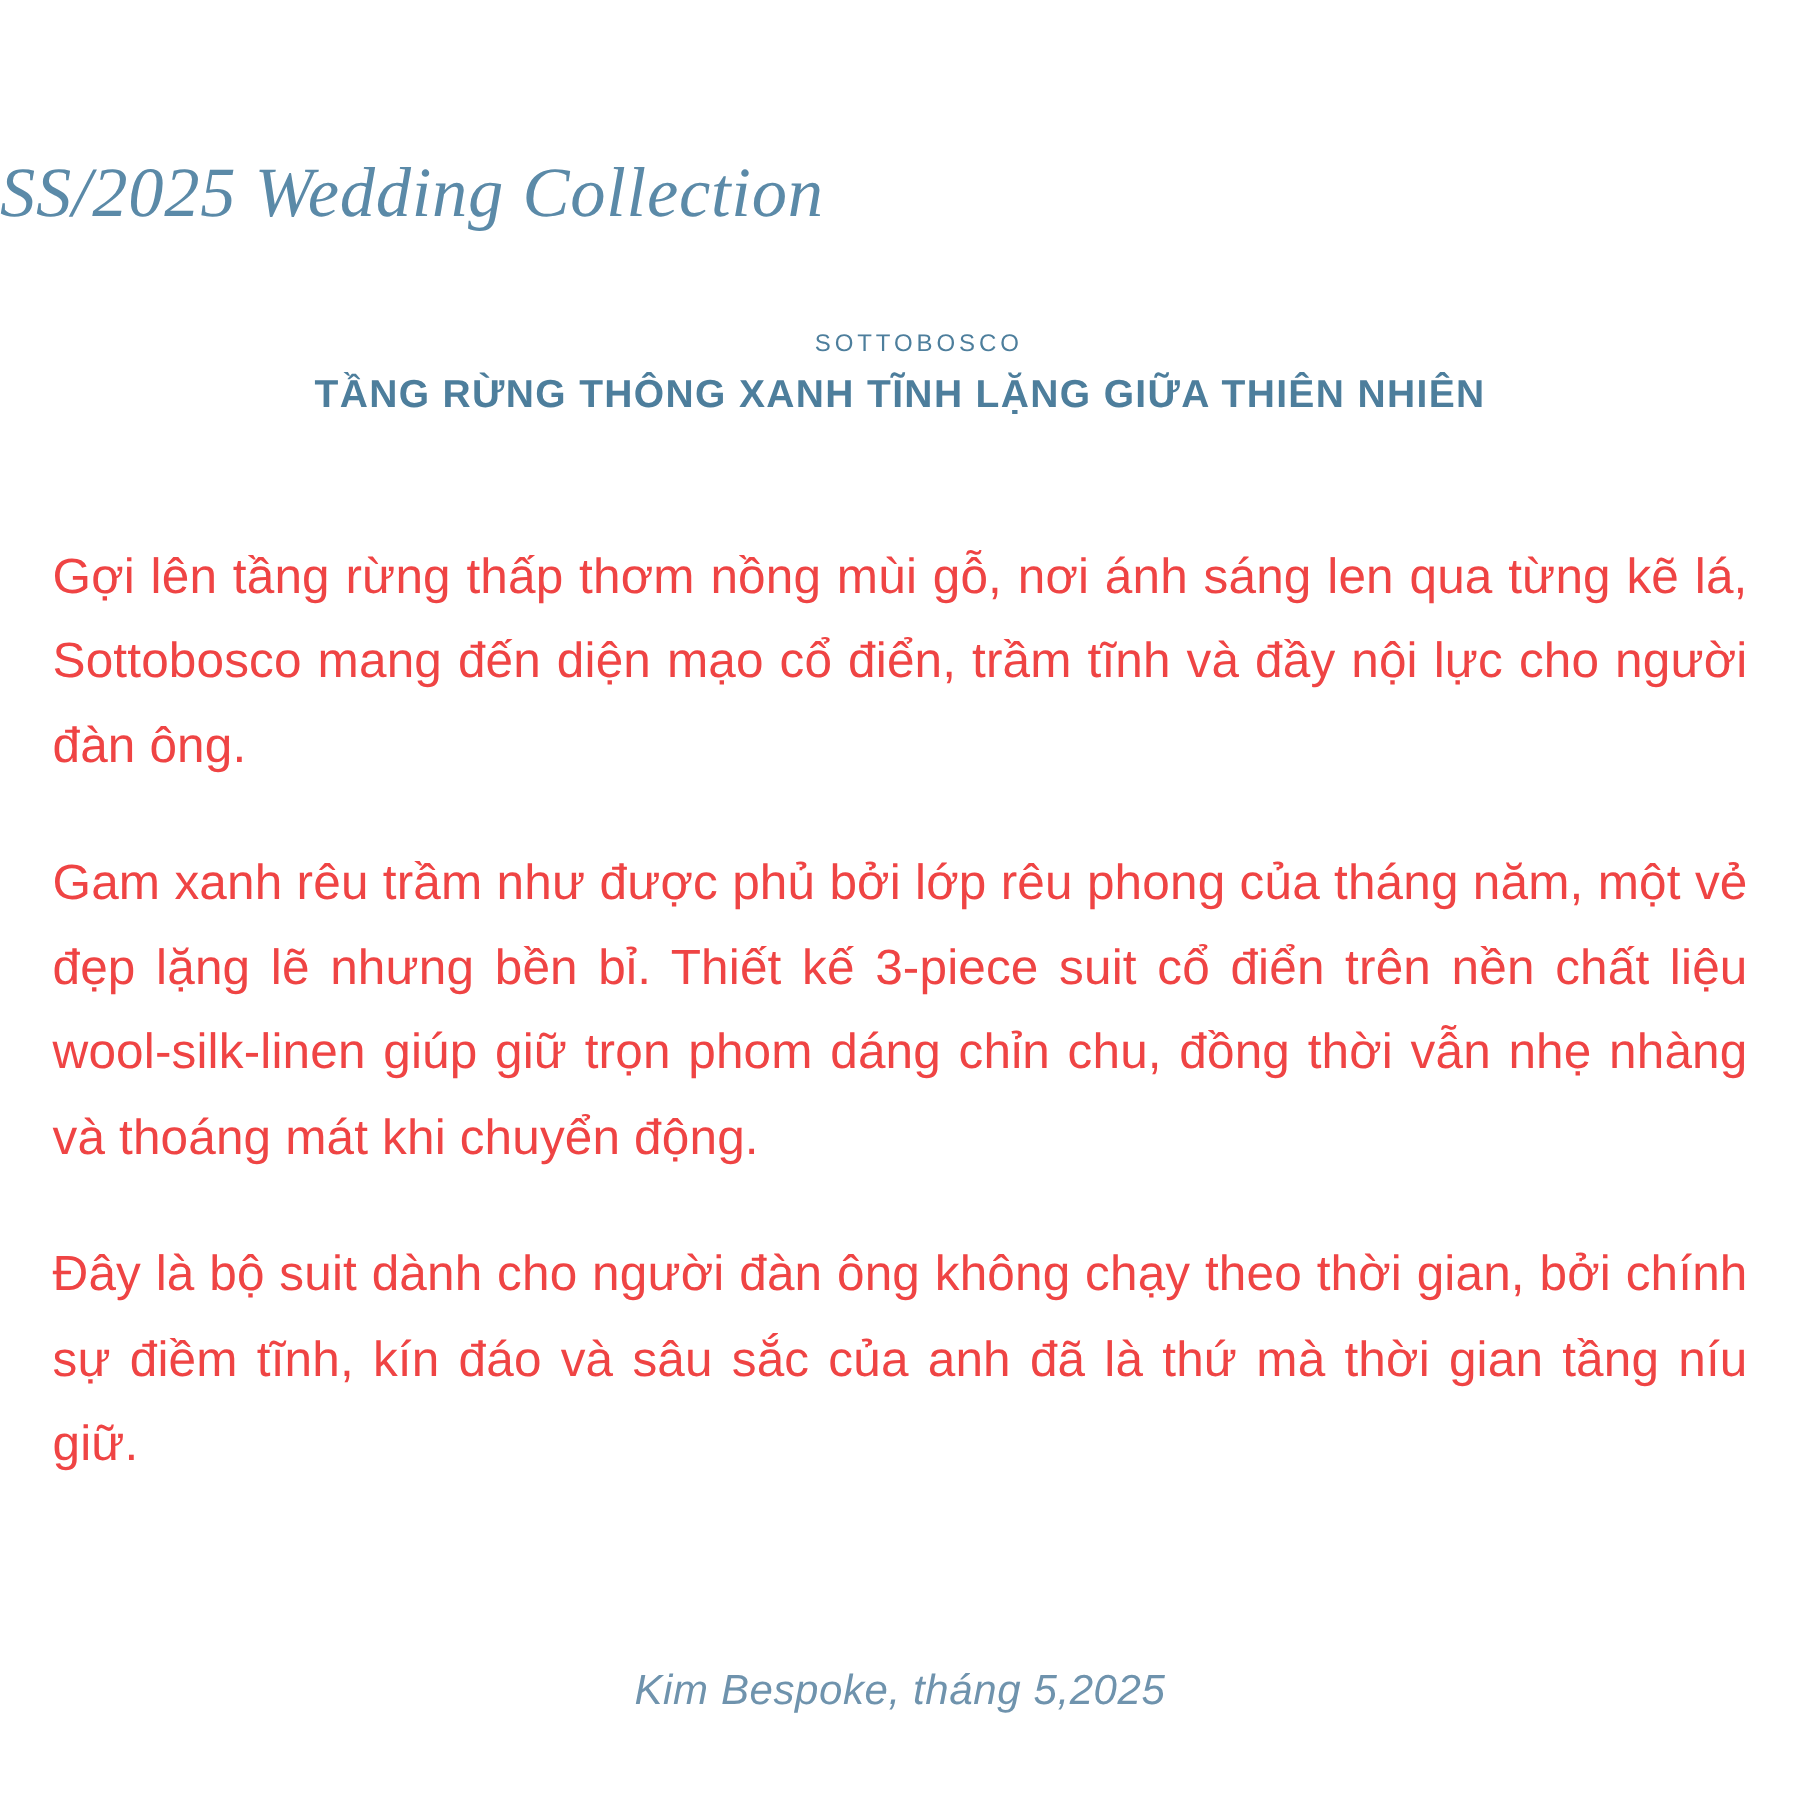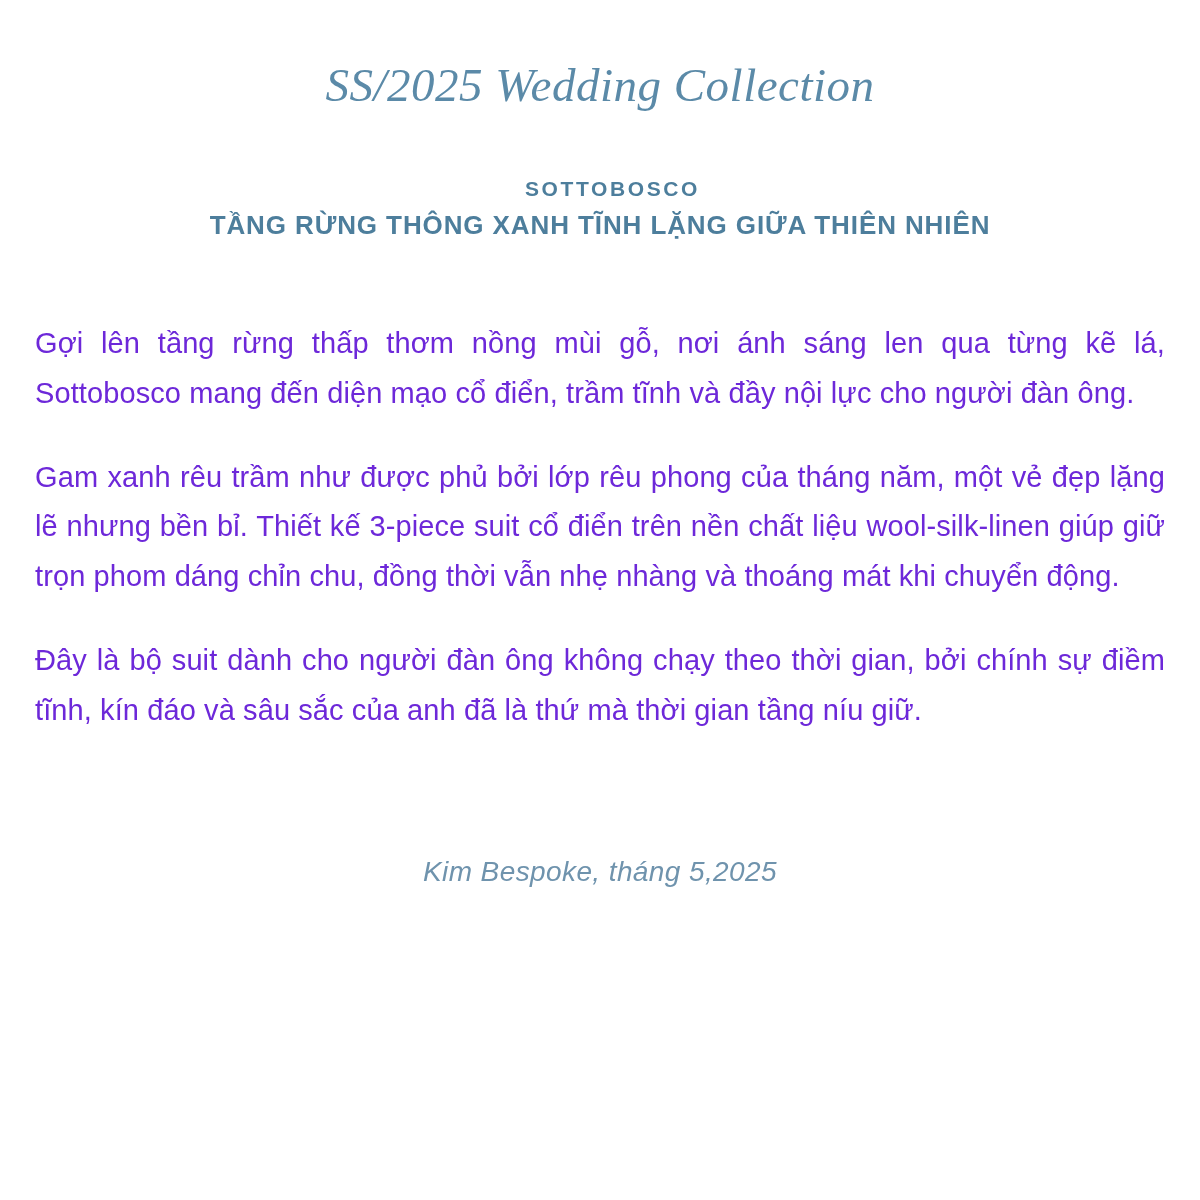--- a/index.html
+++ b/index.html
@@ -16,22 +16,22 @@
   .page {
     position: relative;
     width: 1200px;
     height: 1200px;
     background: #ffffff;
     box-sizing: border-box;
   }
 
   
   .header {
-    padding-top: 60px;
-    text-align: center;
+    padding-top: 104px;
+    text-align: left;
   }
   .eyebrow {
     font-family: "Liberation Serif", serif;
     font-style: italic;
     font-size: 47px;
     line-height: 1.1;
     color: #5b8aa8;
     letter-spacing: 0.5px;
   }
   .title {
@@ -44,42 +44,42 @@
     font-weight: 400;
   }
 
   
   .subtitle-block {
     text-align: center;
     margin-top: 62px;
     color: #4d7e9c;
   }
   .subtitle-main {
-    font-size: 21px;
+    font-size: 16px;
     letter-spacing: 2.6px;
-    font-weight: 700;
+    font-weight: 400;
     line-height: 1.45;
     padding-left: 25px;
   }
   .subtitle-sub {
     font-size: 26px;
     letter-spacing: 0.9px;
     font-weight: 700;
     line-height: 1.45;
     margin-top: 3px;
   }
 
   
   .body-copy {
     margin: 74px auto 0 auto;
     width: 1130px;
     padding: 0 0px;
     box-sizing: border-box;
-    color: #6d28d9;
-    font-size: 29px;
+    color: #ef4444;
+    font-size: 33px;
     line-height: 1.72;
     text-align: justify;
     text-justify: inter-word;
     letter-spacing: 0.1px;
   }
   .body-copy p {
     margin: 0 0 34px 0;
   }
   .body-copy p:last-child {
     margin-bottom: 0;

